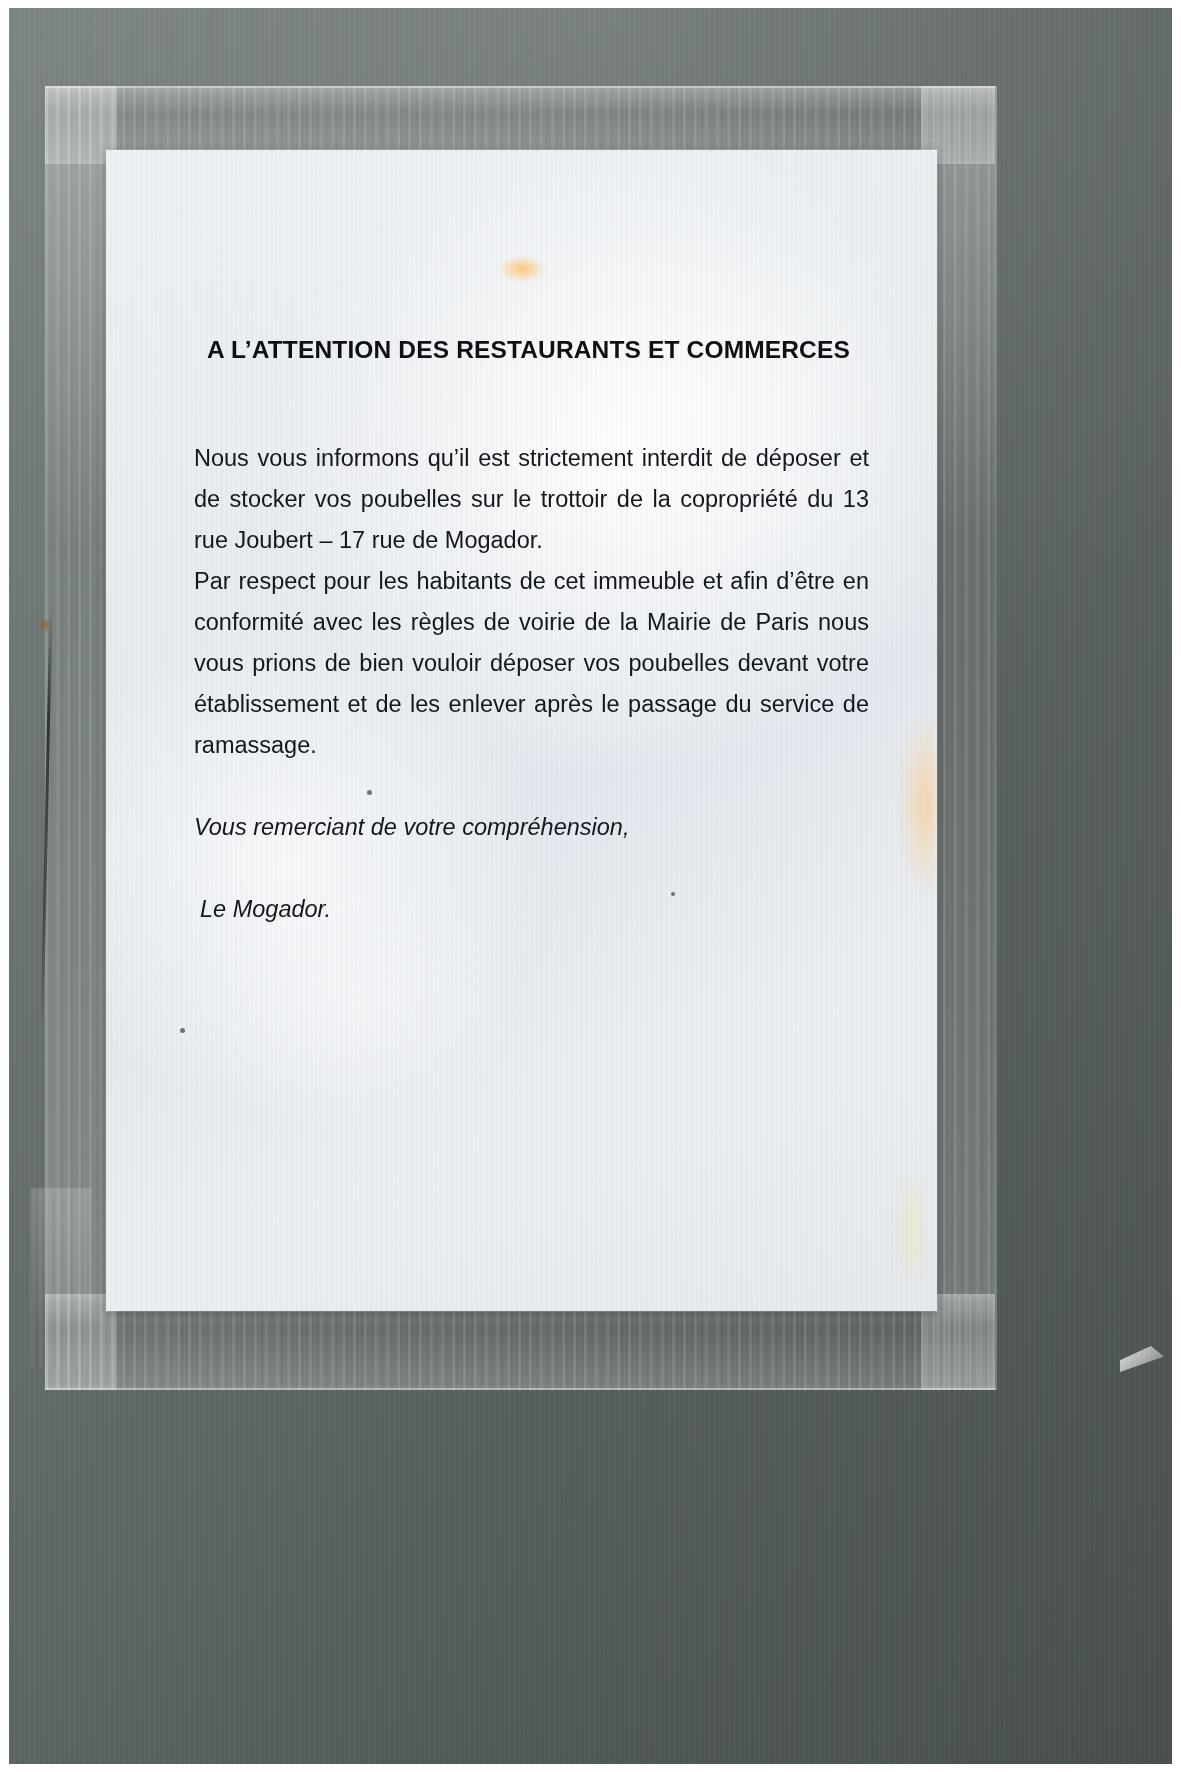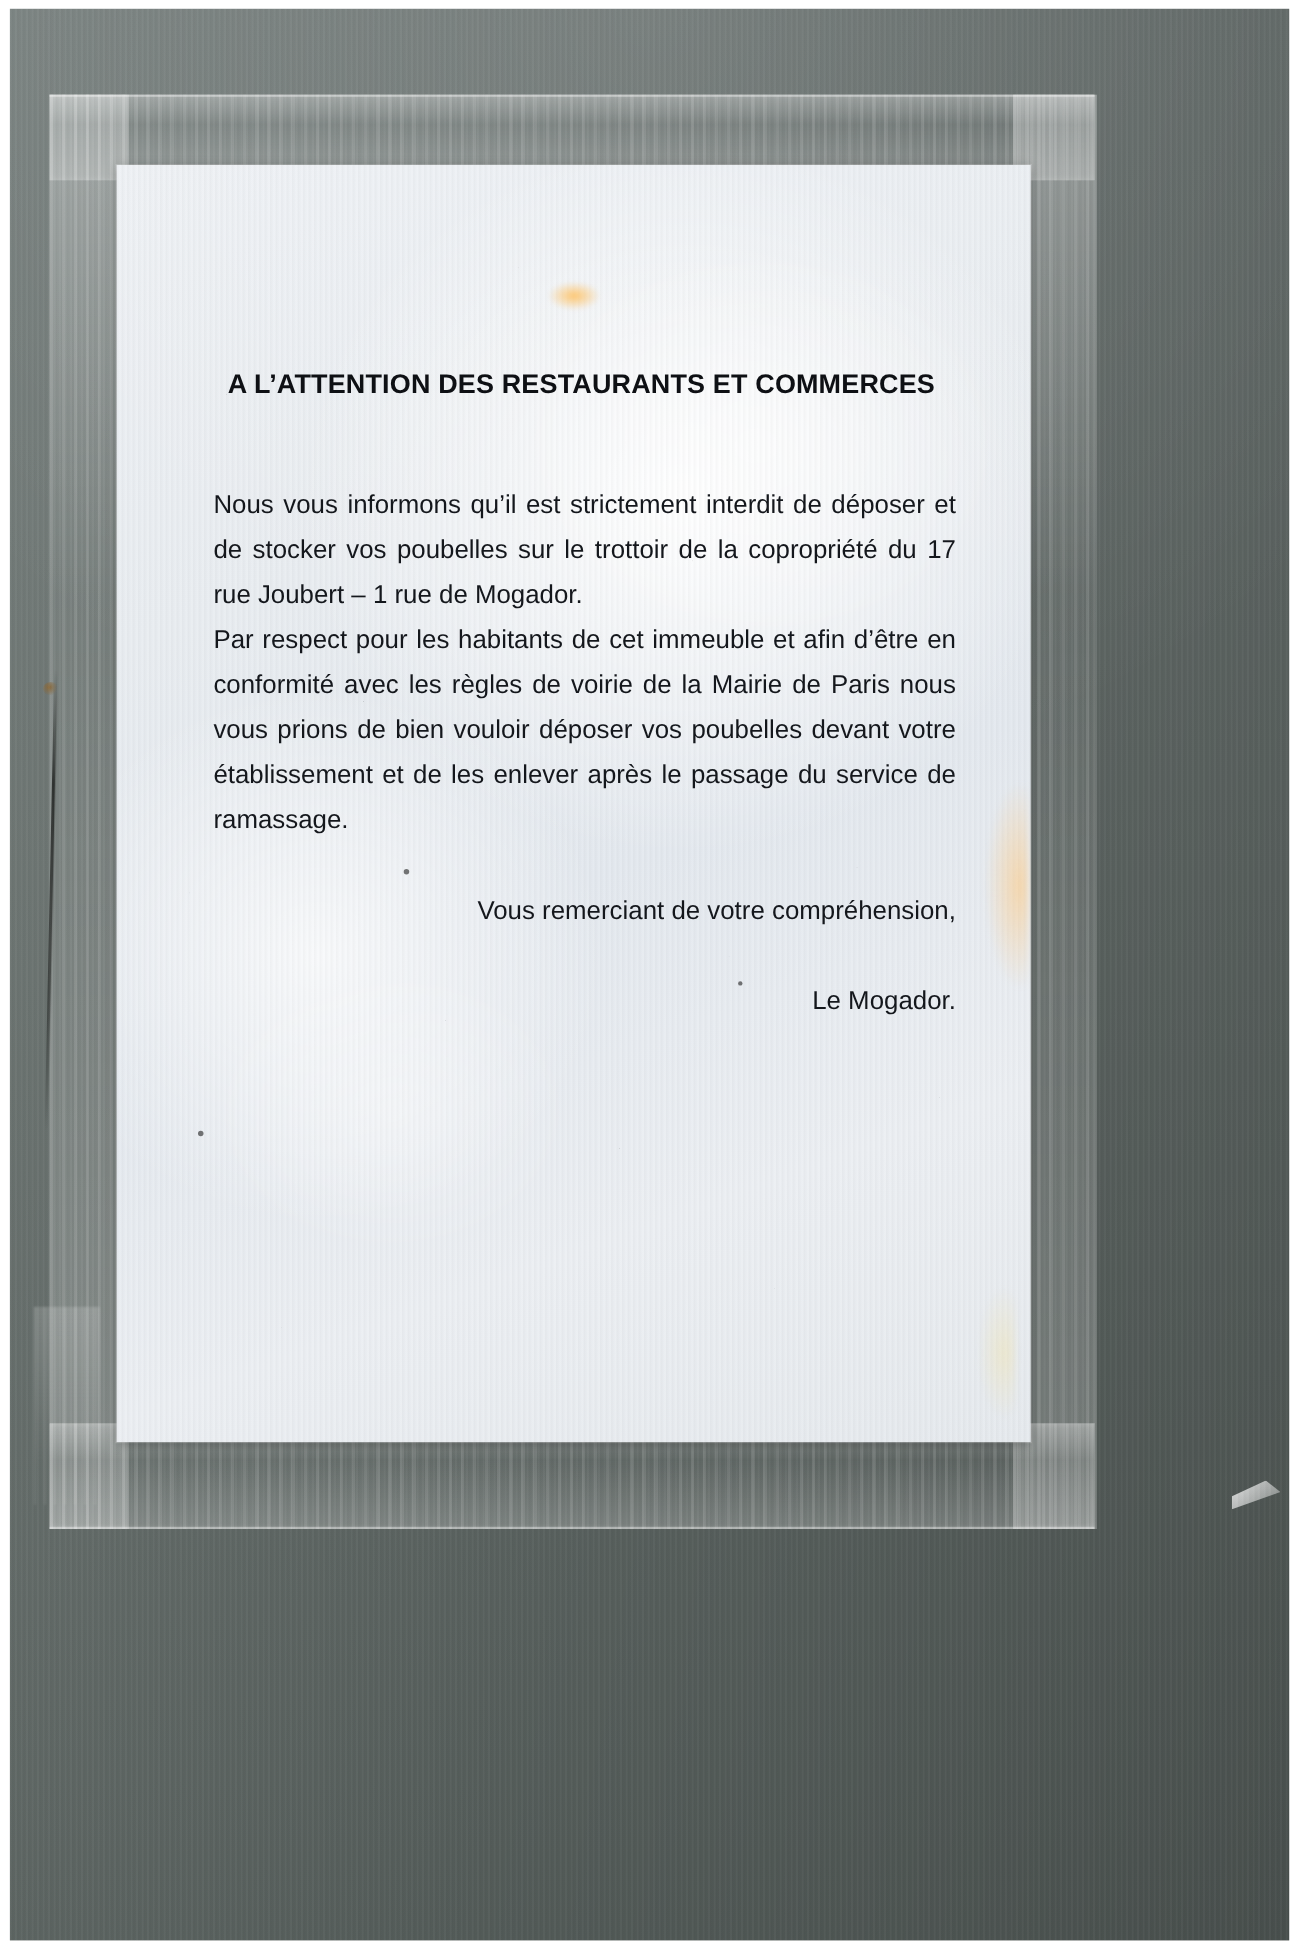--- a/index.html
+++ b/index.html
@@ -182,21 +182,22 @@
   .notice-body p {
     font-family: "Liberation Sans", sans-serif;
     font-size: 23.5px;
     line-height: 41px;
     color: #14171c;
     margin: 0;
     text-align: justify;
     text-justify: inter-word;
   }
   .notice-body p.no-justify {
-    text-align: right;
+    text-align: left;
+    font-style: italic;
   }
   .notice-body .spacer {
     height: 41px;
   }
   .signature {
     padding-left: 6px;
   }
 
   
   .glare-amber {
@@ -264,21 +265,21 @@
       <div class="glare-amber"></div>
       <div class="glare-amber2"></div>
       <div class="dirt-mark" style="left:261px; top:640px;"></div>
       <div class="dirt-mark" style="left:74px; top:878px;"></div>
       <div class="dirt-mark" style="left:565px; top:742px; width:4px; height:4px;"></div>
 
       <div class="sheet-inner">
         <h1 class="notice-title">A L’ATTENTION DES RESTAURANTS ET COMMERCES</h1>
 
         <div class="notice-body">
-          <p>Nous vous informons qu’il est strictement interdit de déposer et de stocker vos poubelles sur le trottoir de la copropriété du 17 rue Joubert – 1 rue de Mogador.</p>
+          <p>Nous vous informons qu’il est strictement interdit de déposer et de stocker vos poubelles sur le trottoir de la copropriété du 13 rue Joubert – 17 rue de Mogador.</p>
           <p>Par respect pour les habitants de cet immeuble et afin d’être en conformité avec les règles de voirie de la Mairie de Paris nous vous prions de bien vouloir déposer vos poubelles devant votre établissement et de les enlever après le passage du service de ramassage.</p>
           <div class="spacer"></div>
           <p class="no-justify">Vous remerciant de votre compréhension,</p>
           <div class="spacer"></div>
           <p class="no-justify signature">Le Mogador.</p>
         </div>
       </div>
     </div>
 
   </div>

